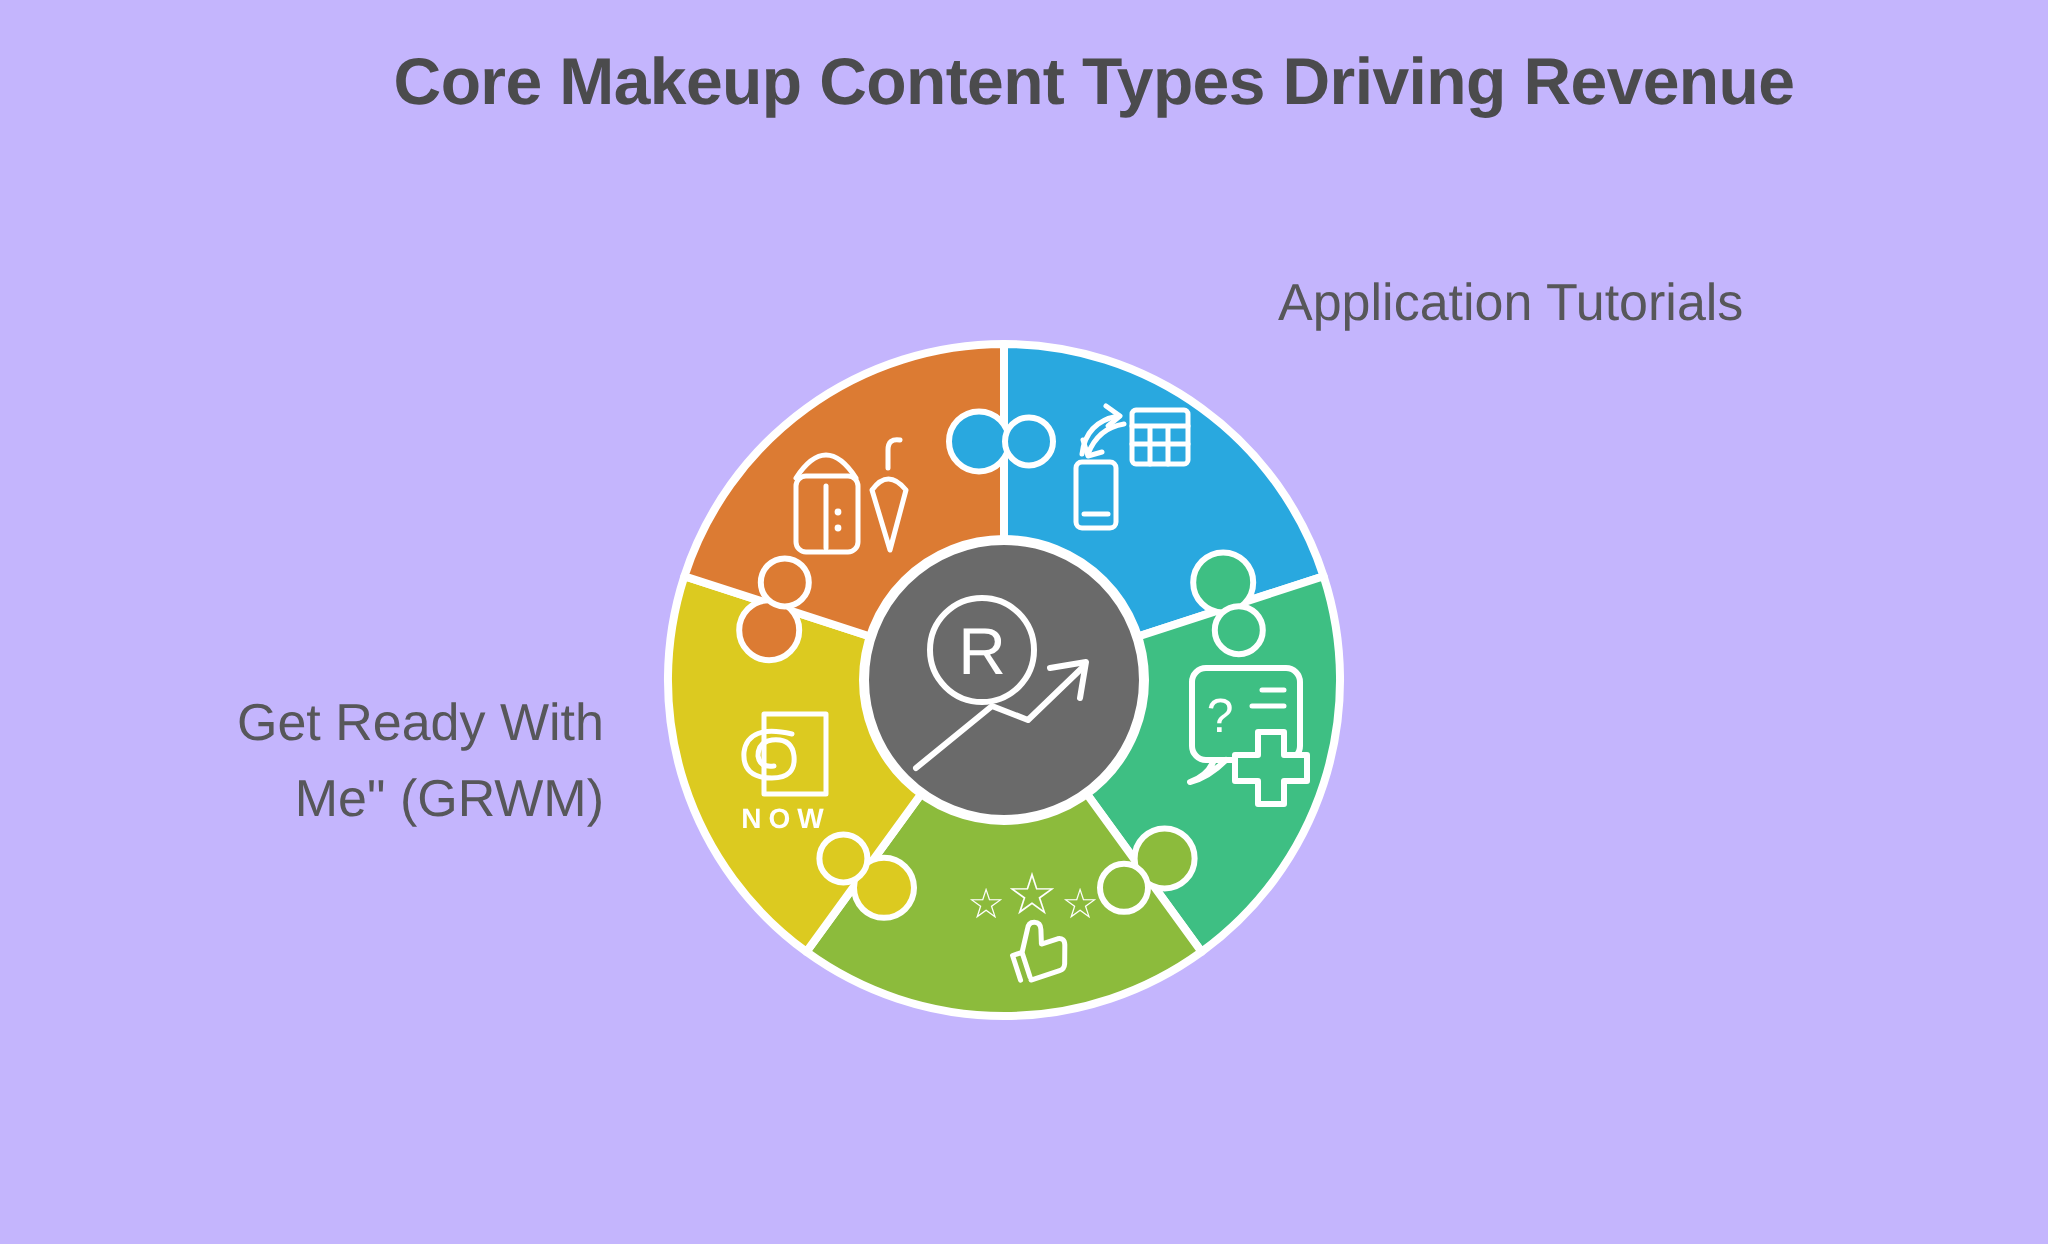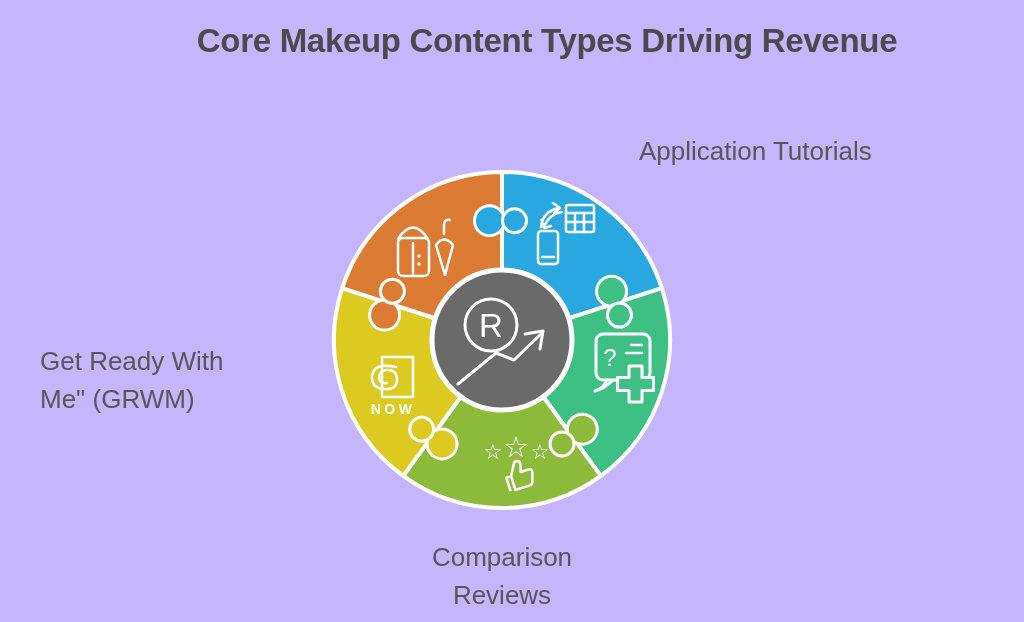--- a/index.html
+++ b/index.html
@@ -10,21 +10,21 @@
   .stage svg { position:absolute; left:0; top:0; }
   .title {
     position:absolute; top:22px; left:70px; right:0;
     text-align:center; font-size:33px; font-weight:bold;
     color:#4B4B4D; letter-spacing:-0.3px;
   }
   .seg-label {
     position:absolute; font-size:26px; color:#57575A;
     line-height:1.46; white-space:pre-line;
   }
-  .ta-r { text-align:left; }
+  .ta-r { text-align:right; }
   .ta-c { text-align:center; }
   .seg   { stroke:#ffffff; stroke-width:4; stroke-linejoin:round; }
   .knob  { stroke:#ffffff; stroke-width:3; }
   .ic    { stroke:#ffffff; fill:none; stroke-width:3; stroke-linecap:round; stroke-linejoin:round; }
   .ic-thin { stroke:#ffffff; fill:none; stroke-width:2.5; stroke-linecap:round; stroke-linejoin:round; }
   .wtxt  { fill:#ffffff; }
 </style>
 </head>
 <body>
 
@@ -109,16 +109,14 @@
     </g>
   </svg>
 
 
   <div class="seg-label" style="left:620px; top:133px;margin-left:19px;">Application Tutorials</div>
 
   <div class="seg-label ta-r" style="left:40px; top:343px; width:262px;">Get Ready With
 Me" (GRWM)</div>
 
 
-  <div class="seg-label ta-c" style="left:352px; top:539px; width:300px;">Comparison
-Reviews</div>
 
 </div>
 
 </body></html>

